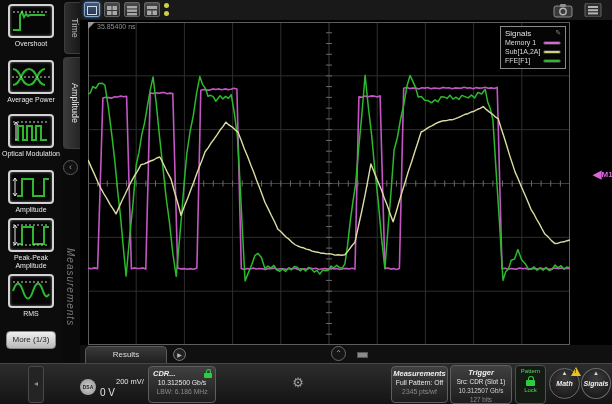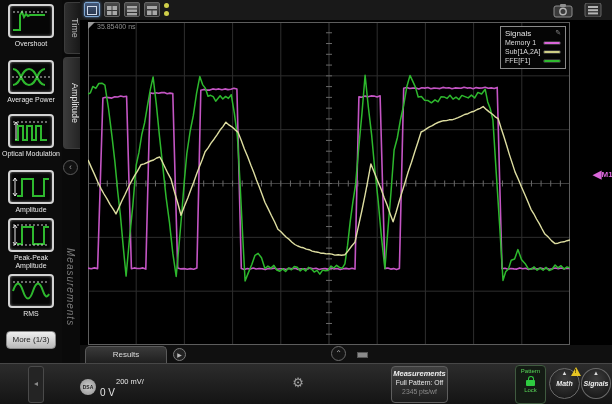--- a/index.html
+++ b/index.html
@@ -356,31 +356,46 @@
     <div class="minimize"></div>
   </div>
 
   <div class="statusbar">
     <div class="notch">◂</div>
 
     <div class="dsa-badge">DSA</div>
     <div class="chan-scale">200 mV/</div>
     <div class="chan-offset">0 V</div>
 
+    <div class="sbox" style="left:148px;width:68px">
+      <div class="lock-ico">
+          <div class="lock-shackle"></div>
+          <div class="lock-body"></div>
+        </div>
+      <div class="t" style="text-align:left;padding-left:4px">CDR...</div>
+      <div class="l">10.312500 Gb/s</div>
+      <div class="l dim">LBW: 6.186 MHz</div>
+    </div>
 
 
     <div class="gear-btn">⚙</div>
 
 
     <div class="sbox" style="left:391px;width:57px">
       <div class="t">Measurements</div>
       <div class="l">Full Pattern: Off</div>
       <div class="l dim">2345 pts/wf</div>
     </div>
 
+    <div class="sbox" style="left:450px;width:62px;top:1px;height:39px">
+      <div class="t">Trigger</div>
+      <div class="l" style="font-size:6.3px">Src: CDR (Slot 1)</div>
+      <div class="l" style="font-size:6.3px;color:#cfcfcf">10.312507 Gb/s</div>
+      <div class="l dim" style="font-size:6.3px">127 bits</div>
+    </div>
 
     <div class="pattern-btn">
       <div>Pattern</div>
       <div class="plock">
           <div class="s"></div>
           <div class="b"></div>
         </div>
       <div>Lock</div>
     </div>
 

